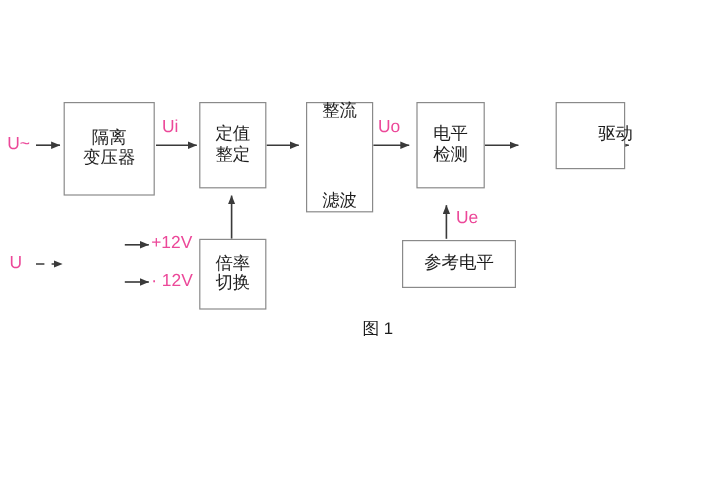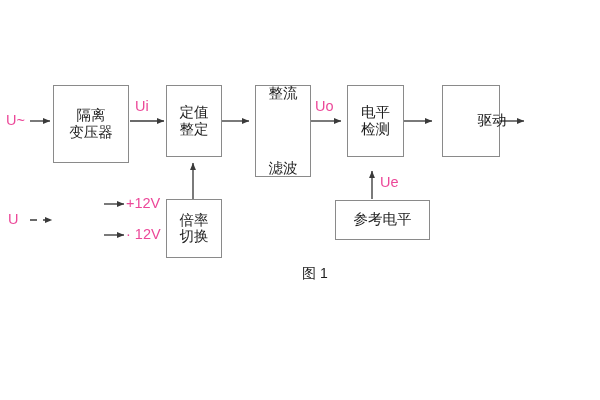--- a/index.html
+++ b/index.html
@@ -108,21 +108,21 @@
   <div class="box" style="left:255px; top:85px; width:56px; height:92px;justify-content:space-between;">
     <span class="ln">整流</span>
     <span class="ln">滤波</span>
   </div>
 
   <div class="box" style="left:347px; top:85px; width:57px; height:72px;">
     <span class="ln">电平</span>
     <span class="ln">检测</span>
   </div>
 
-  <div class="box single" style="left:442px; top:85px; width:58px; height:72px;padding-left:42px;">
+  <div class="box single" style="left:463px; top:85px; width:58px; height:56px;padding-left:42px;">
     <span class="ln">驱动</span>
   </div>
 
 
 
   <div class="box" style="left:166px; top:199px; width:56px; height:59px;">
     <span class="ln">倍率</span>
     <span class="ln">切换</span>
   </div>
 

